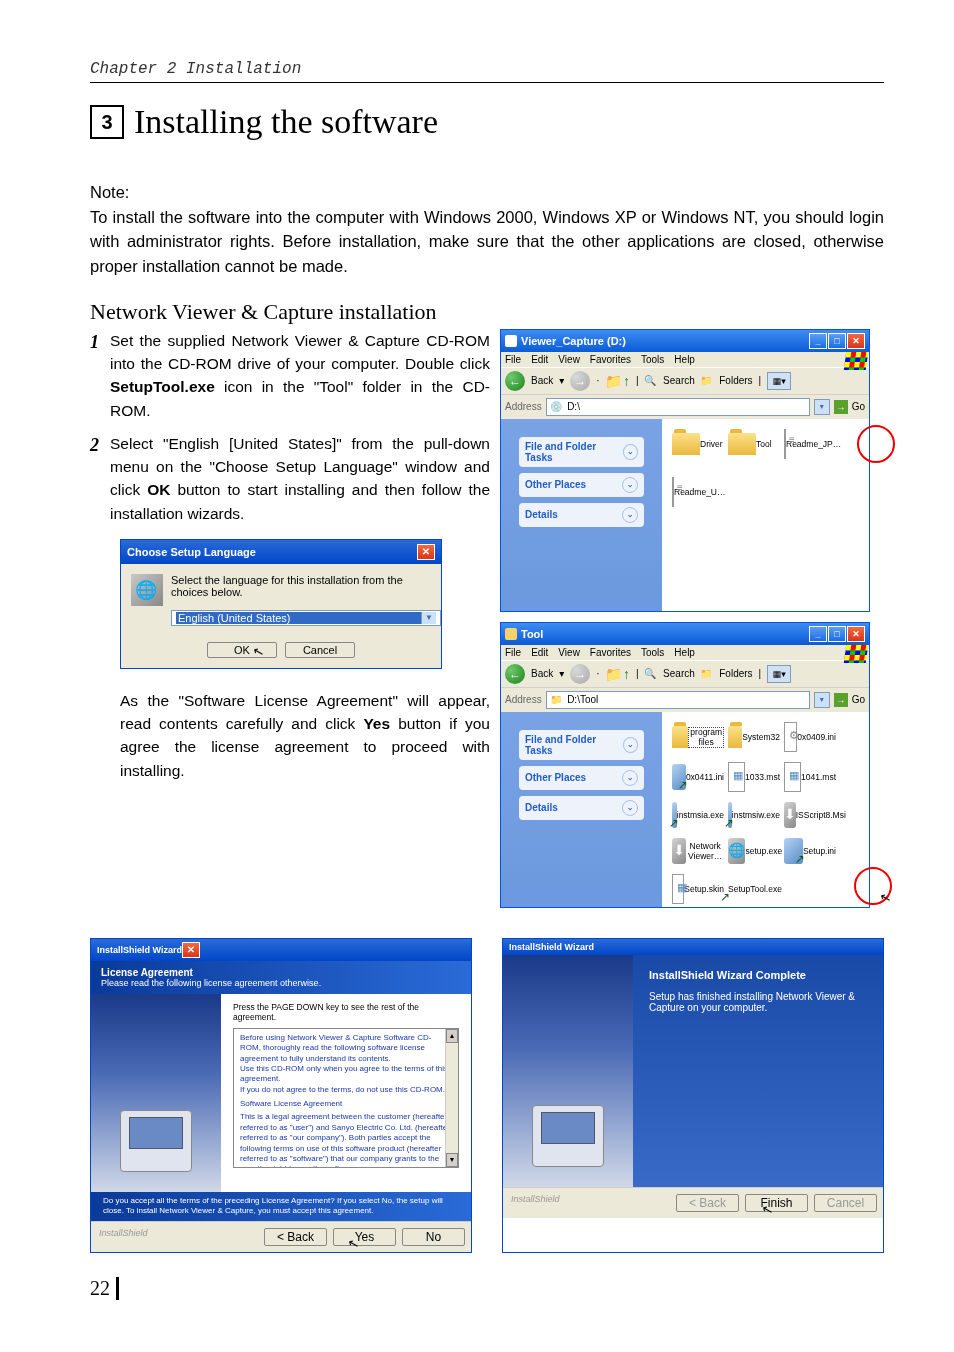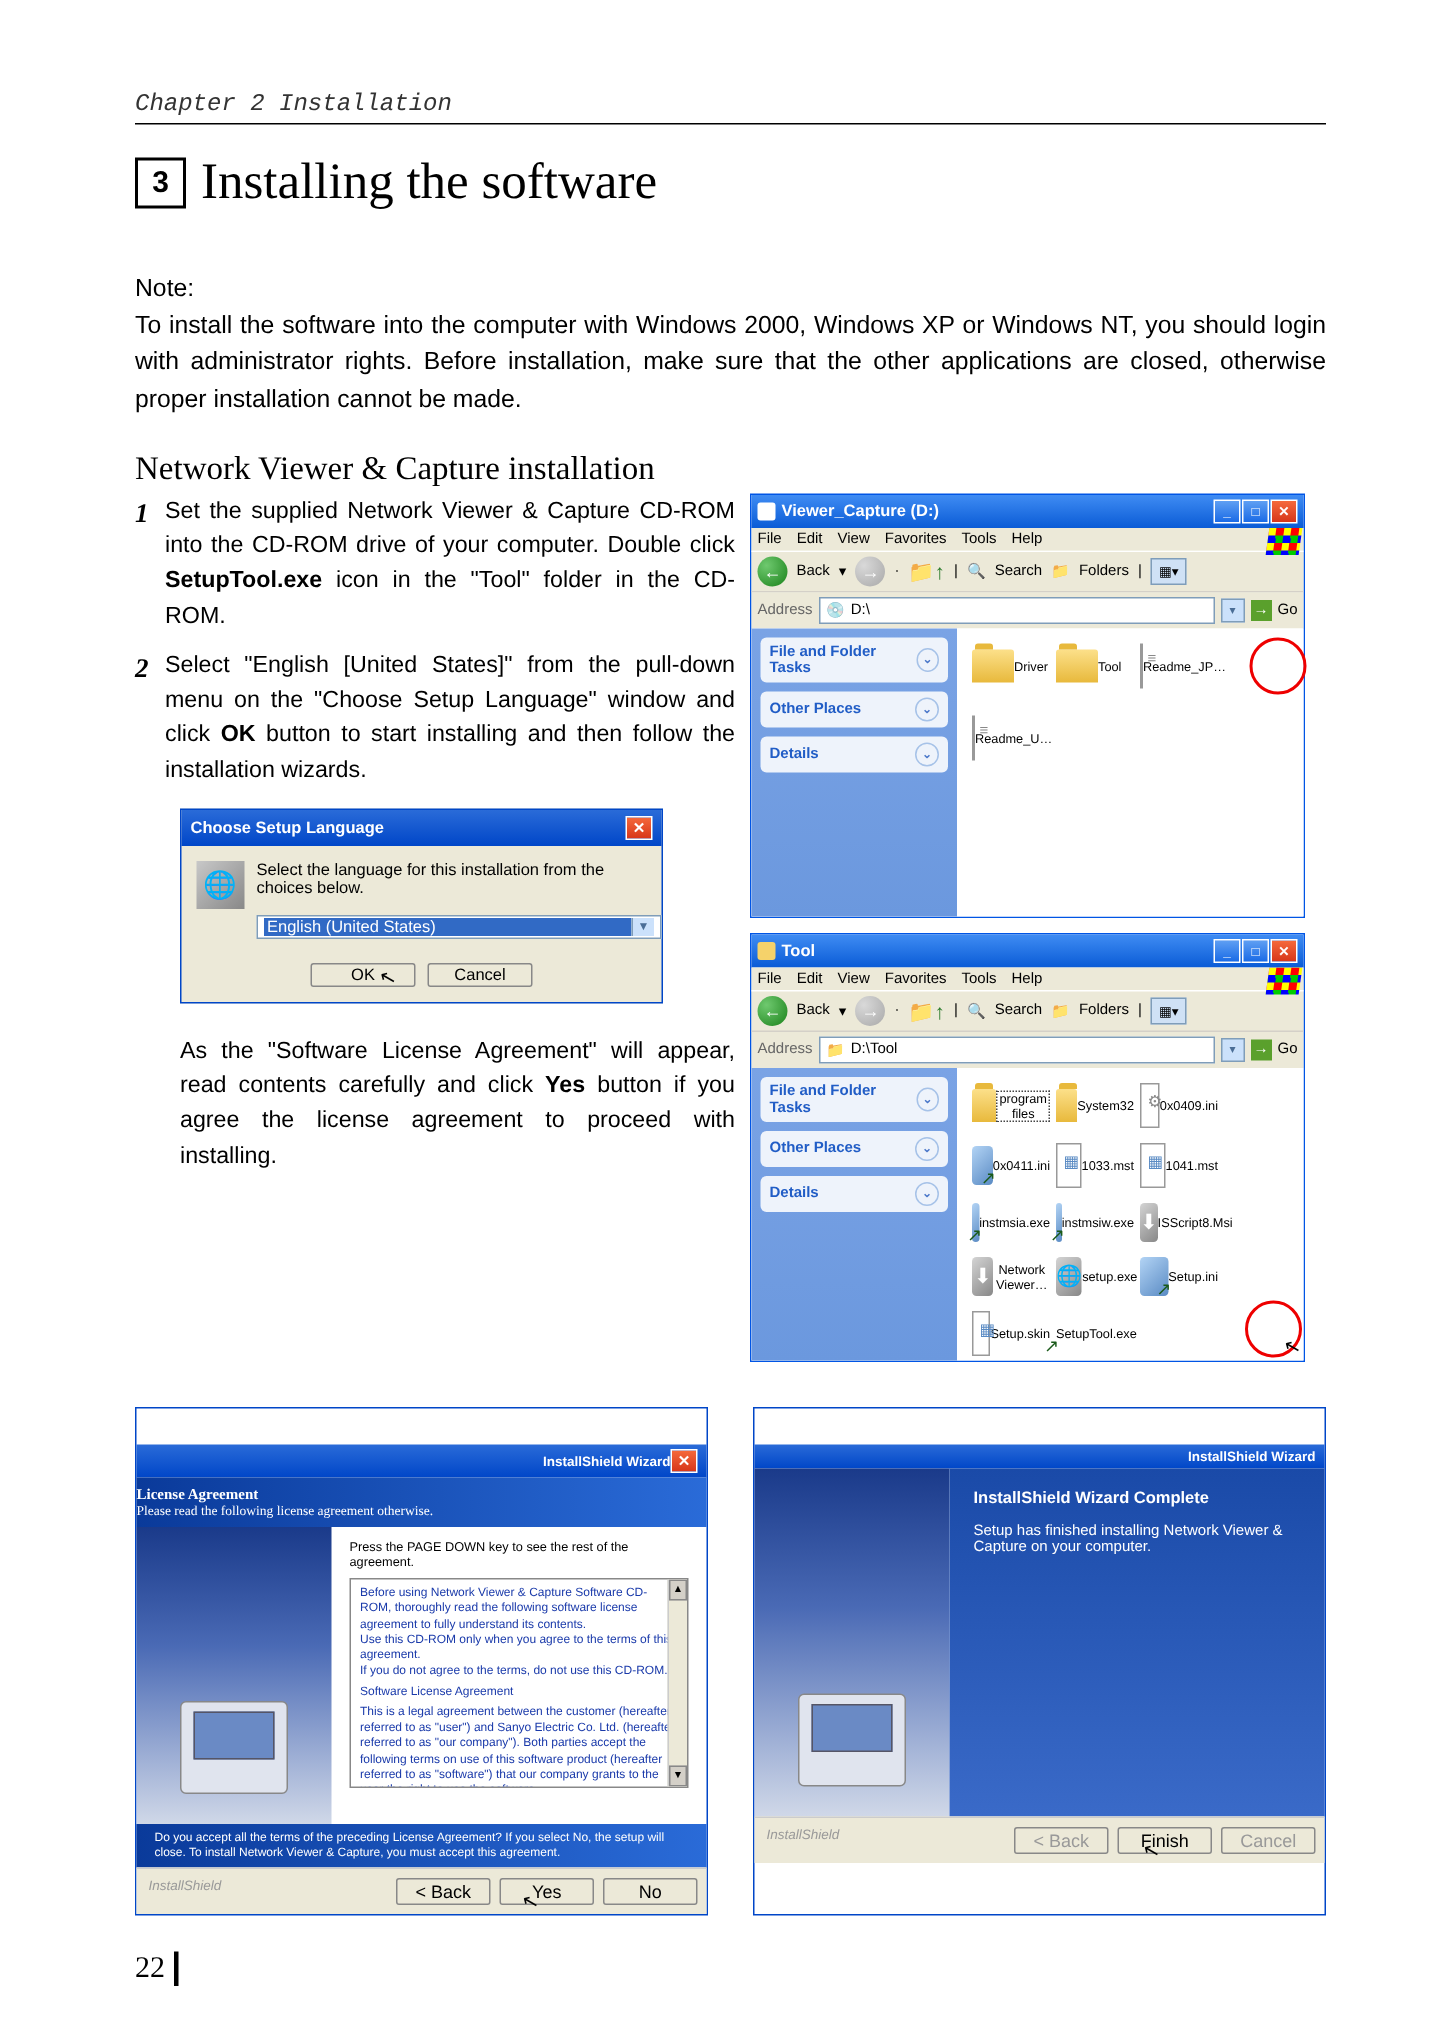--- a/index.html
+++ b/index.html
@@ -213,21 +213,21 @@
   }
   .explorer-body {
     display: flex;
     height: 192px;
     background: #fff;
   }
   .explorer-body.short { height: 195px; }
   .side-panel {
     width: 125px;
     background: linear-gradient(to bottom, #7aa3e5, #6b98de);
-    padding: 6px;
+    padding: 18px;
     display: flex;
     flex-direction: column;
     gap: 6px;
   }
   .side-section {
     background: #eef3fb;
     border-radius: 4px;
     padding: 4px 6px;
     display: flex;
     align-items: center;
@@ -412,30 +412,28 @@
     font-family: Tahoma, Arial, sans-serif;
     background: #fff;
     font-size: 9px;
   }
   .wiz-title {
     background: linear-gradient(to bottom, #2a6bd8, #0046c8);
     color: #fff;
     font-weight: bold;
     padding: 3px 6px;
     display: flex;
-    justify-content: flex-end;
-    align-items: center;
-    margin-top: 24px;
+    justify-content: flex-start;
+    align-items: center;
   }
   .wiz-header {
     background: linear-gradient(to right, #0a3a9a, #2a6bd8);
     color: #fff;
-    padding: 6px 0;
+    padding: 6px 10px;
     font-size: 9px;
-    font-family: Liberation Serif, serif;
   }
   .wiz-header .h1 { font-weight: bold; font-size: 10px; }
   .wiz-body {
     display: flex;
     height: 198px;
   }
   .wiz-side {
     width: 130px;
     background: linear-gradient(to bottom, #1a3a8a 0%, #4a6ab5 40%, #d0d8e8 100%);
     display: flex;

